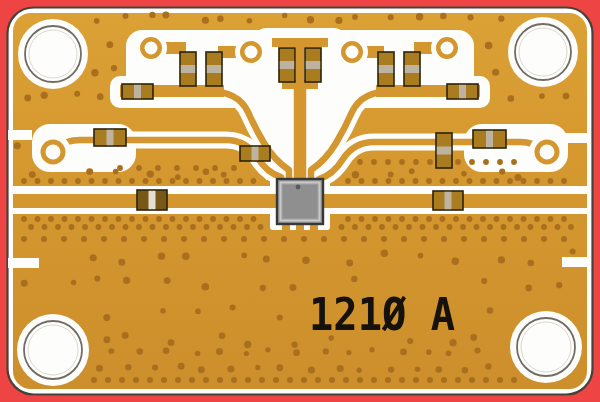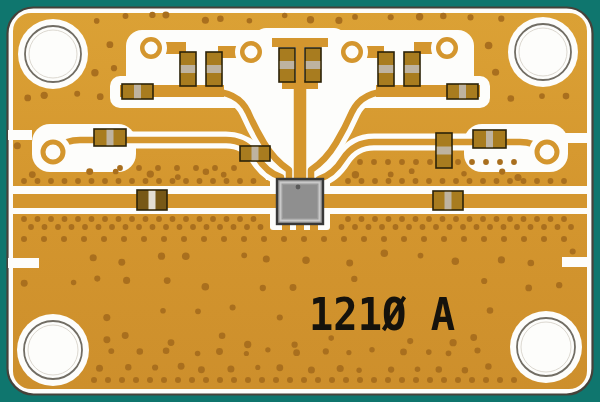--- a/index.html
+++ b/index.html
@@ -1,21 +1,21 @@
 <!DOCTYPE html>
 <html><head>
 <meta charset="utf-8">
 <style>
   html,body{margin:0;padding:0;}
   body{
     width:600px;height:402px;overflow:hidden;
     background:#edebe5;
     font-family:"DejaVu Sans", "Liberation Sans", sans-serif;
   }
-  .photo-frame{position:relative;width:600px;height:402px;background:#0f766e;}
+  .photo-frame{position:relative;width:600px;height:402px;background:#ef4444;}
   .photo-frame svg{display:block;}
   .silk{
     font-family:"DejaVu Sans Mono","Liberation Mono",monospace;
     font-weight:bold;
   }
 </style>
 </head>
 <body>
 
 <div class="photo-frame">

